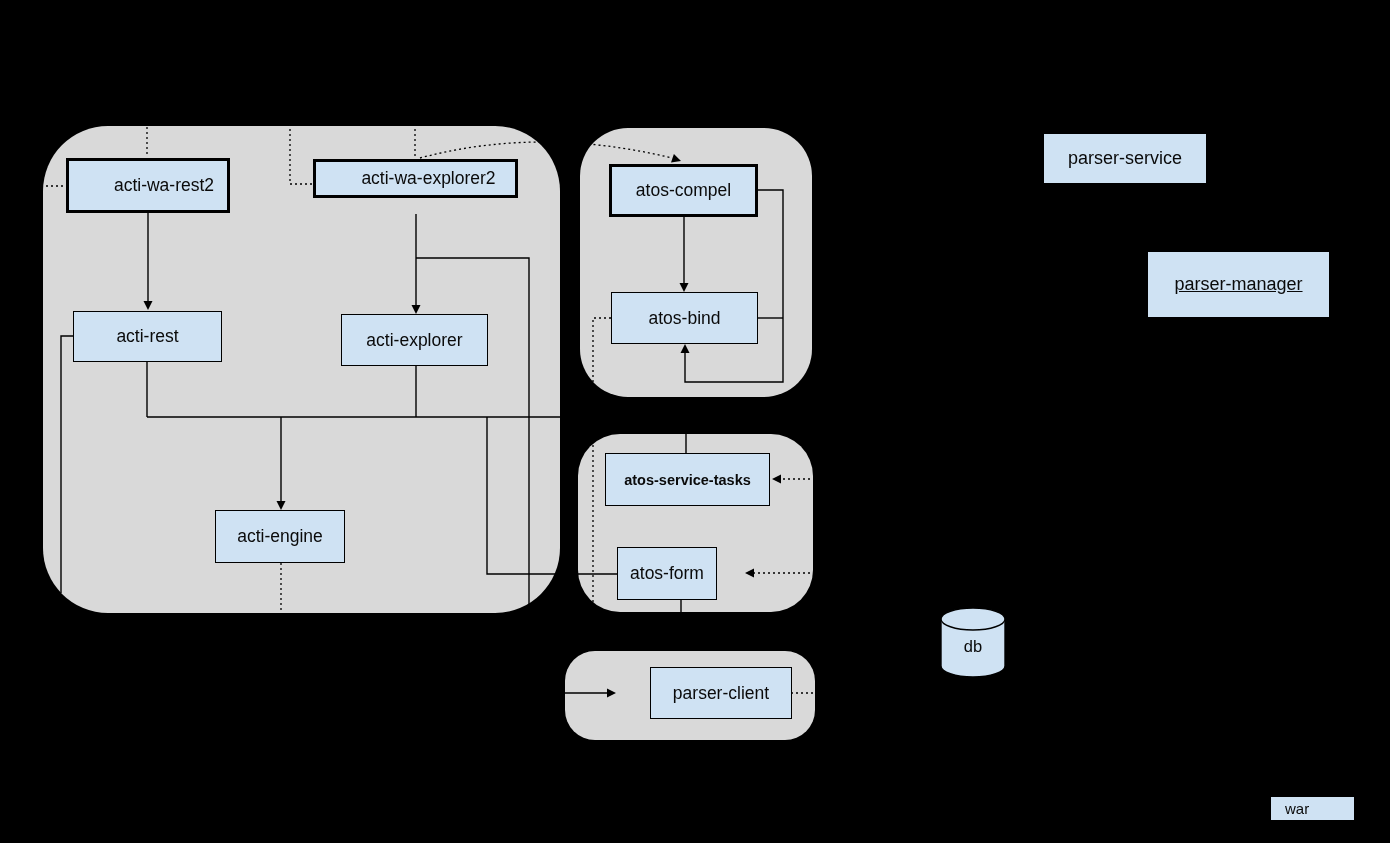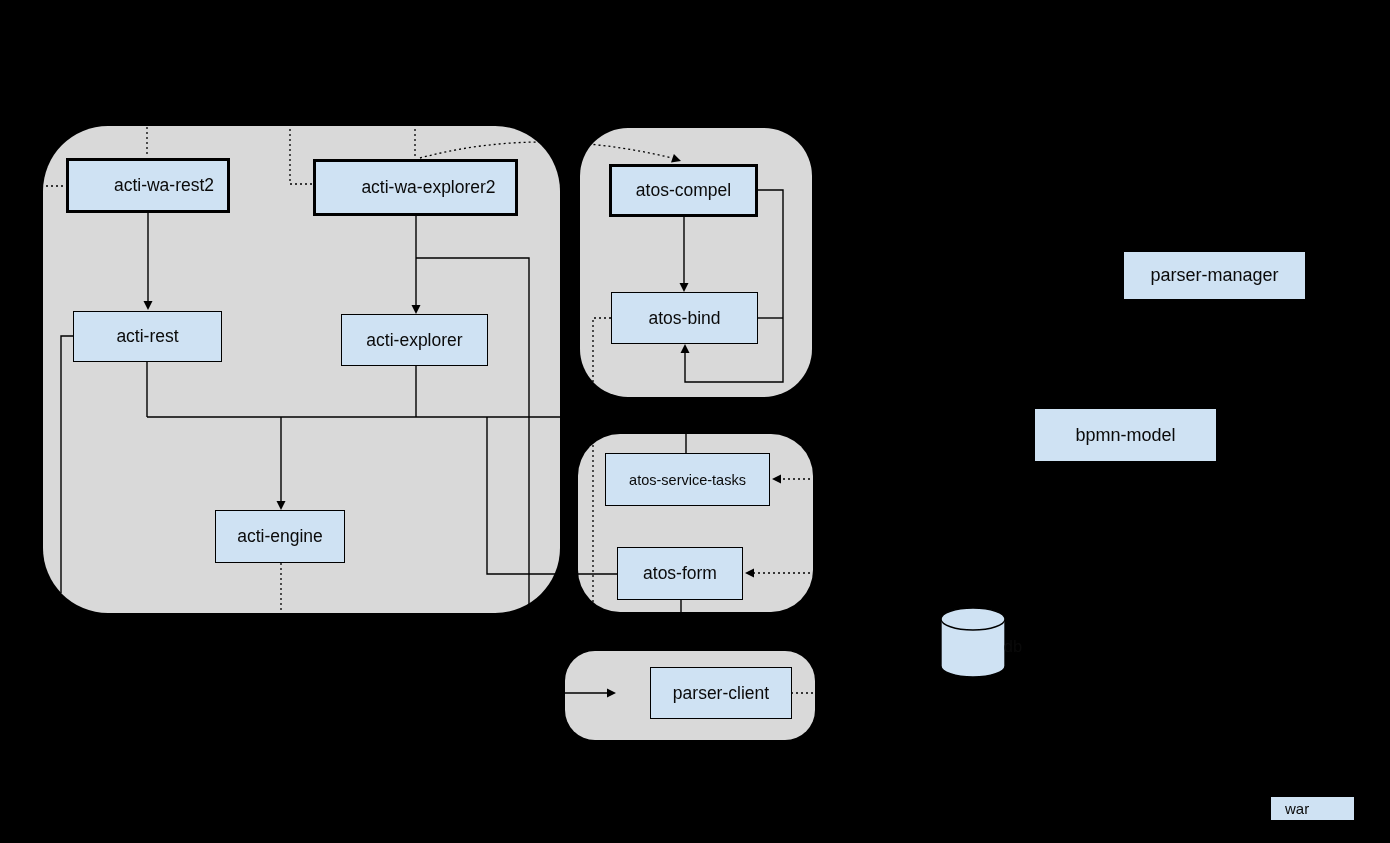--- a/index.html
+++ b/index.html
@@ -25,21 +25,21 @@
     box-sizing:border-box;
     background:#cfe2f3;
     border:1.4px solid #000;
     display:flex;align-items:center;justify-content:center;
     font-size:17.5px;color:#0a0a0a;
     z-index:2;
     white-space:nowrap;
   }
   .node.bold{border-width:3px;}
   .node.plain{border:none;font-size:18px;}
-  .node.small{font-size:14.5px;}
+  .node.small{font-size:14.5px;font-weight:bold;}
   .node.legend{border:none;font-size:15px;justify-content:flex-start;padding-left:14px;}
   .node.dblabel{border:none;background:transparent;font-size:16.5px;z-index:3;}
 </style>
 </head>
 <body>
 
 <div id="canvas">
 
   <div class="group" style="left:43px;top:126px;width:517px;height:487px;border-radius:65px;"></div>
   <div class="group" style="left:580px;top:128px;width:232px;height:269px;border-radius:48px;"></div>
@@ -92,31 +92,31 @@
       <polygon points="754,568.5 754,577.5 745,573"></polygon>
     </g>
 
     <g>
       <path d="M941,619 v47 a32,11 0 0 0 64,0 v-47" fill="#cfe2f3" stroke="#000" stroke-width="1.4"></path>
       <ellipse cx="973" cy="619" rx="32" ry="11" fill="#cfe2f3" stroke="#000" stroke-width="1.4"></ellipse>
     </g>
   </svg>
 
   <div class="node bold" style="left:66px;top:158px;width:164px;height:55px;padding-left:32px;">acti-wa-rest2</div>
-  <div class="node bold" style="left:313px;top:159px;width:205px;height:57px;padding-left:26px;">acti-wa-explorer2</div>
+  <div class="node bold" style="left:313px;top:159px;width:205px;height:39px;padding-left:26px;">acti-wa-explorer2</div>
   <div class="node" style="left:73px;top:311px;width:149px;height:51px;">acti-rest</div>
   <div class="node" style="left:341px;top:314px;width:147px;height:52px;">acti-explorer</div>
   <div class="node" style="left:215px;top:510px;width:130px;height:53px;">acti-engine</div>
 
   <div class="node bold" style="left:609px;top:164px;width:149px;height:53px;">atos-compel</div>
   <div class="node" style="left:611px;top:292px;width:147px;height:52px;text-align:center;">atos-bind</div>
   <div class="node small" style="left:605px;top:453px;width:165px;height:53px;">atos-service-tasks</div>
-  <div class="node" style="left:617px;top:547px;width:126px;height:53px;">atos-form</div>
+  <div class="node" style="left:617px;top:547px;width:100px;height:53px;">atos-form</div>
   <div class="node" style="left:616px;top:667px;width:142px;height:52px;margin-left:34px;">parser-client</div>
 
-  <div class="node plain" style="left:1124px;top:252px;width:181px;height:47px;">parser-manager</div>
-  <div class="node plain" style="left:1035px;top:409px;width:181px;height:52px;">bpmn-model</div>
+  <div class="node plain" style="left:1044px;top:134px;width:162px;height:49px;">parser-service</div>
+  <div class="node plain" style="left:1148px;top:252px;width:181px;height:65px;text-decoration:underline;">parser-manager</div>
 
-  <div class="node dblabel" style="left:941px;top:632px;width:64px;height:28px;margin-left:40px;">db</div>
+  <div class="node dblabel" style="left:941px;top:632px;width:64px;height:28px;">db</div>
 
   <div class="node legend" style="left:1271px;top:797px;width:83px;height:23px;">war</div>
 
 </div>
 
 </body></html>

